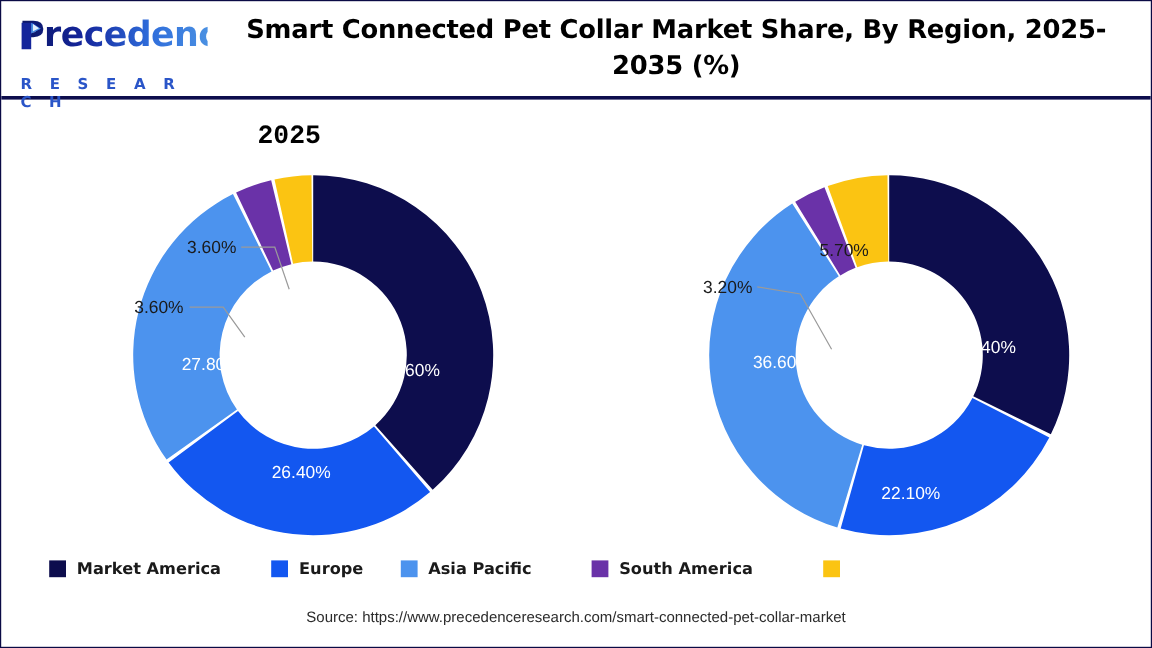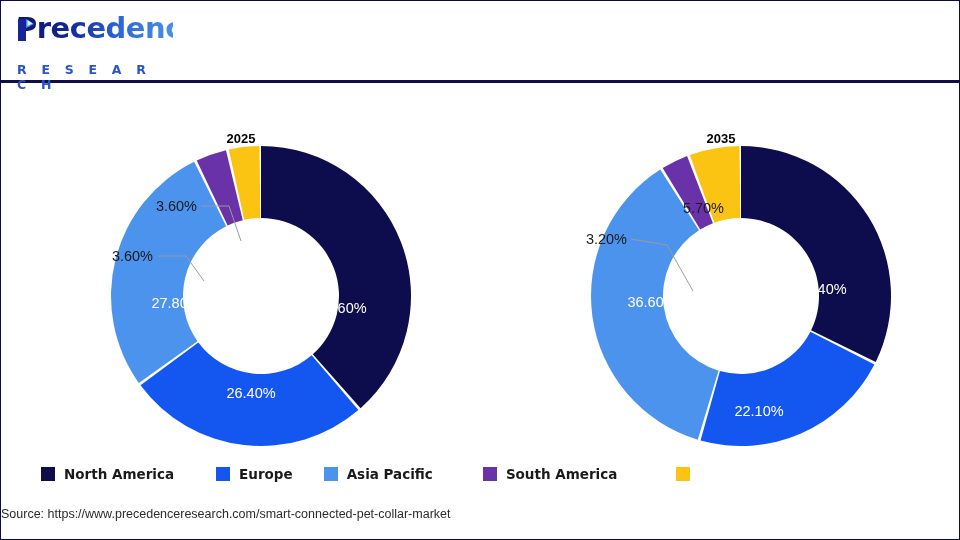--- a/index.html
+++ b/index.html
@@ -83,25 +83,24 @@
     width: 480px;
     height: 360px;
   }
   #panel-2025 { left: 0px; }
   #panel-2035 { left: 480px; }
   .panel-title {
     position: absolute;
     top: 10px;
     width: 100%;
     text-align: center;
-    font-family: Liberation Sans, sans-serif;
-    font-weight: bold;
-    font-size: 13px;
+    font-family: Liberation Mono, monospace;
+    font-weight: bold;
+    font-size: 22px;
     color: #000000;
-    margin-top: 30px;
   }
   .donut-svg {
     position: absolute;
     left: 0;
     top: 0;
   }
   .slice-label {
     font-family: "Liberation Sans", sans-serif;
     font-size: 14.5px;
     fill: #ffffff;
@@ -145,20 +144,21 @@
     font-size: 13.5px;
     color: #1a1a1a;
     white-space: nowrap;
   }
   
   #footer {
     position: absolute;
     left: 0;
     top: 506px;
     width: 958px;
+    text-align: center;
     font-family: "Liberation Sans", sans-serif;
     font-size: 12.5px;
     color: #2b2b2b;
   }
 </style>
 </head>
 <body>
 
 <div id="page">
 
@@ -167,20 +167,21 @@
     <div id="logo">
       <svg id="logo-mark" viewBox="0 0 22 26">
         <path d="M3 2 L13 2 L19 7 L11 11 L11 24 L3 24 Z" fill="#14259b"></path>
         <path d="M11 2 L19 7 L11 11 Z" fill="#4a90e2"></path>
         <path d="M12.5 3 L17.5 6.5 L12.5 9 Z" fill="#ffffff" opacity="0.85"></path>
       </svg>
       <div id="logo-word">Precedence</div>
       <div id="logo-sub">R E S E A R C H</div>
     </div>
 
+    <div id="chart-title">Smart Connected Pet Collar Market Share, By Region, 2025-2035 (%)</div>
   </div>
 
   <div class="panel" id="panel-2025">
     <div class="panel-title">2025</div>
 
     <svg class="donut-svg" width="480" height="360" viewBox="0 0 480 360">
       <g>
           <path d="M 260.00 55.00 A 150 150 0 0 1 359.57 317.19 L 311.78 263.34 A 78 78 0 0 0 260.00 127.00 Z" fill="#0d0d4d"></path>
           <path d="M 357.40 319.08 A 150 150 0 0 1 139.50 294.33 L 197.34 251.45 A 78 78 0 0 0 310.65 264.32 Z" fill="#1357f0"></path>
           <path d="M 137.81 292.00 A 150 150 0 0 1 193.14 70.72 L 225.23 135.18 A 78 78 0 0 0 196.46 250.24 Z" fill="#4c93ee"></path>
@@ -194,21 +195,20 @@
       <text class="slice-label" x="341" y="222" text-anchor="middle">38.60%</text>
       <text class="slice-label" x="250" y="307" text-anchor="middle">26.40%</text>
       <text class="slice-label" x="175" y="217" text-anchor="middle">27.80%</text>
 
       <text class="callout-label" x="152" y="170" text-anchor="end">3.60%</text>
       <text class="callout-label" x="196" y="120" text-anchor="end">3.60%</text>
     </svg>
   </div>
 
   <div class="panel" id="panel-2035">
-    <div class="panel-title">2035</div>
 
     <svg class="donut-svg" width="480" height="360" viewBox="0 0 480 360">
       <g>
           <path d="M 260.00 55.00 A 150 150 0 0 1 394.72 270.97 L 330.05 239.30 A 78 78 0 0 0 260.00 127.00 Z" fill="#0d0d4d"></path>
           <path d="M 393.42 273.54 A 150 150 0 0 1 219.54 349.44 L 238.96 280.11 A 78 78 0 0 0 329.38 240.64 Z" fill="#1357f0"></path>
           <path d="M 216.77 348.64 A 150 150 0 0 1 179.21 78.62 L 217.99 139.28 A 78 78 0 0 0 237.52 279.69 Z" fill="#4c93ee"></path>
           <path d="M 181.65 77.09 A 150 150 0 0 1 206.07 65.03 L 231.96 132.21 A 78 78 0 0 0 219.26 138.49 Z" fill="#6a32a8"></path>
           <path d="M 208.77 64.02 A 150 150 0 0 1 258.56 55.01 L 259.25 127.00 A 78 78 0 0 0 233.36 131.69 Z" fill="#fbc412"></path>
         </g>
 
@@ -219,21 +219,21 @@
       <text class="slice-label" x="171" y="216" text-anchor="middle">36.60%</text>
 
       <text class="callout-label" x="146" y="153" text-anchor="end">3.20%</text>
       <text class="callout-label" x="243" y="122" text-anchor="end">5.70%</text>
     </svg>
   </div>
 
   <div id="legend">
     <div class="legend-item">
       <span class="legend-swatch" style="background:#0d0d4d"></span>
-      <span class="legend-text">North America</span>
+      <span class="legend-text">Market America</span>
     </div>
     <div class="legend-item" style="margin-right:31px">
       <span class="legend-swatch" style="background:#1357f0"></span>
       <span class="legend-text">Europe</span>
     </div>
     <div class="legend-item" style="margin-right:50px">
       <span class="legend-swatch" style="background:#4c93ee"></span>
       <span class="legend-text">Asia Pacific</span>
     </div>
     <div class="legend-item" style="margin-right:59px">

